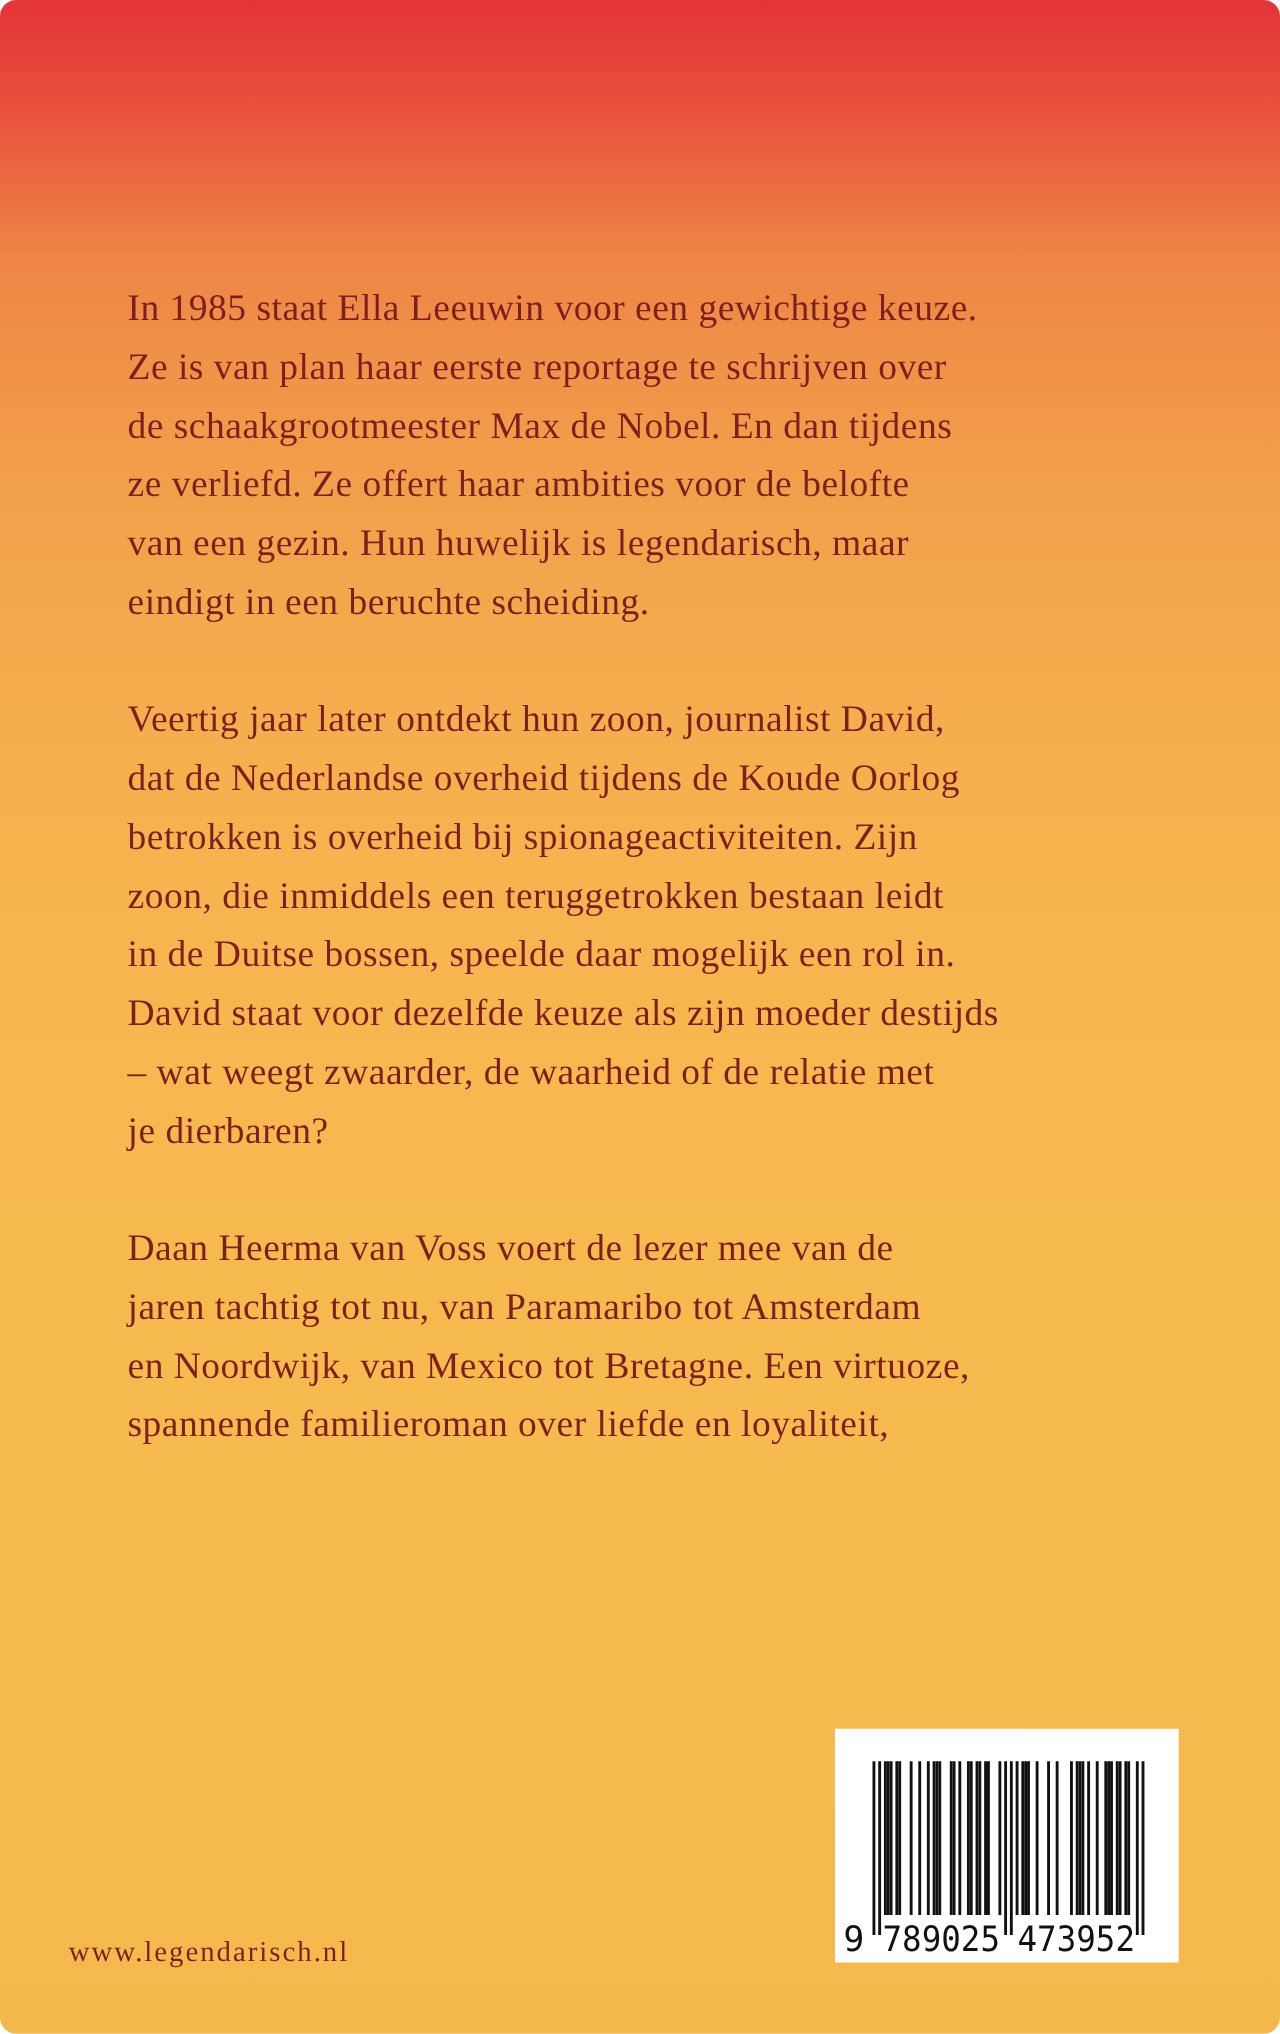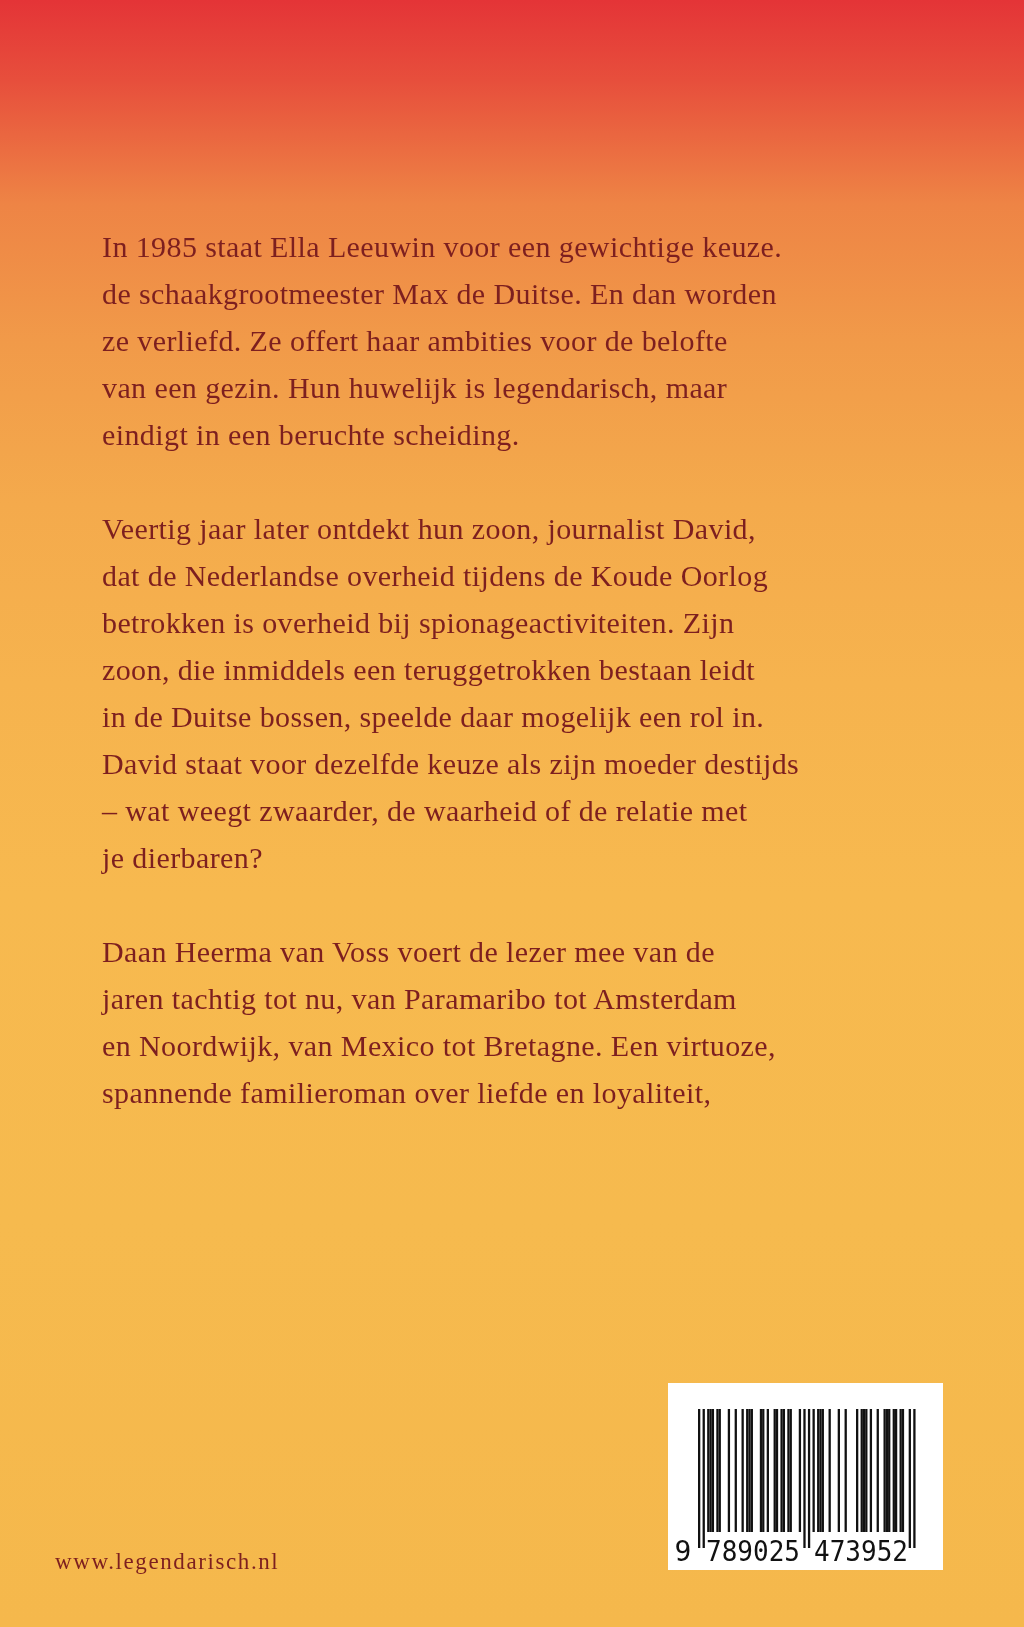--- a/index.html
+++ b/index.html
@@ -12,20 +12,21 @@
     background:linear-gradient(180deg,
       #e43437 0%,
       #e74f3c 5%,
       #ee8445 12.5%,
       #f19a49 21%,
       #f4aa4c 31%,
       #f6b34e 42%,
       #f7b94f 55%,
       #f6ba4e 75%,
       #f5b84c 100%);
+    border-radius:13px;
   }
   .blurb{
     position:absolute;left:102px;top:223px;width:830px;
     font-size:30px;line-height:47px;letter-spacing:0.4px;
     color:#7d1f1f;
   }
   .para{margin:0 0 47px 0;}
   .para:last-child{margin-bottom:14px;}
   .line{white-space:nowrap;}
   .publisher-url{
@@ -40,21 +41,22 @@
   .barcode-box svg{position:absolute;left:0;top:0;}
 </style>
 </head>
 <body>
 
 <div class="cover">
 
   <div class="blurb" id="blurb">
       <div class="para">
         <div class="line">In 1985 staat Ella Leeuwin voor een gewichtige keuze.</div>
-        <div class="line">de schaakgrootmeester Max de Duitse. En dan worden</div>
+        <div class="line">Ze is van plan haar eerste reportage te schrijven over</div>
+        <div class="line">de schaakgrootmeester Max de Nobel. En dan tijdens</div>
         <div class="line">ze verliefd. Ze offert haar ambities voor de belofte</div>
         <div class="line">van een gezin. Hun huwelijk is legendarisch, maar</div>
         <div class="line">eindigt in een beruchte scheiding.</div>
       </div>
       <div class="para">
         <div class="line">Veertig jaar later ontdekt hun zoon, journalist David,</div>
         <div class="line">dat de Nederlandse overheid tijdens de Koude Oorlog</div>
         <div class="line">betrokken is overheid bij spionageactiviteiten. Zijn</div>
         <div class="line">zoon, die inmiddels een teruggetrokken bestaan leidt</div>
         <div class="line">in de Duitse bossen, speelde daar mogelijk een rol in.</div>

